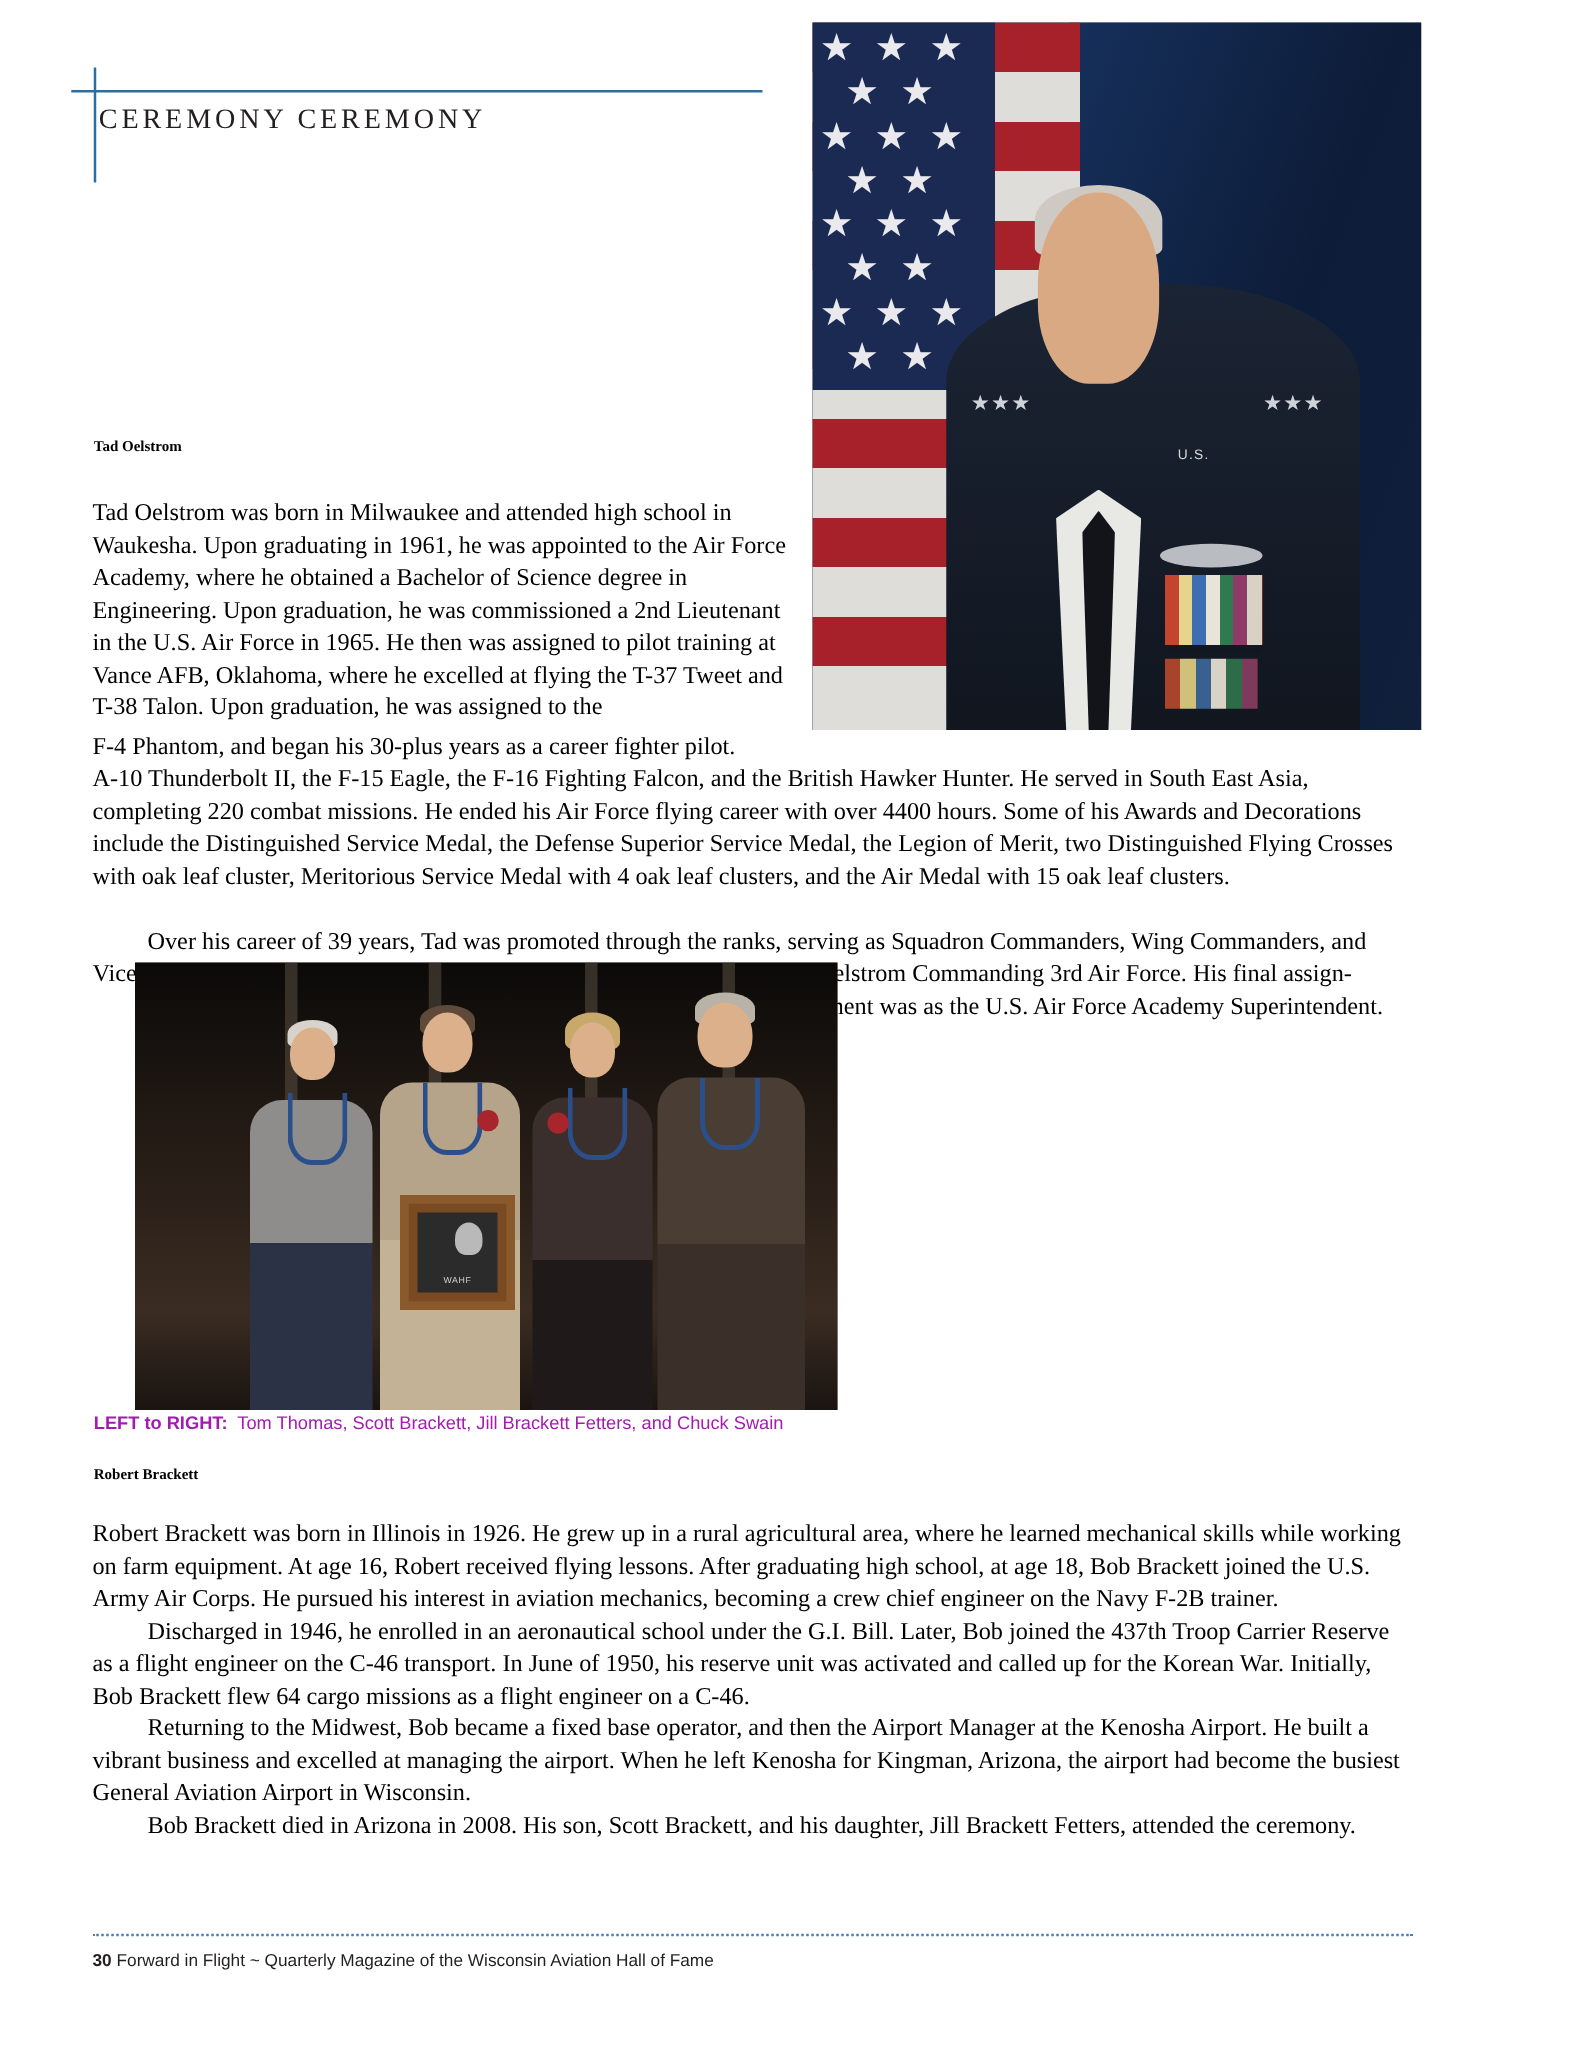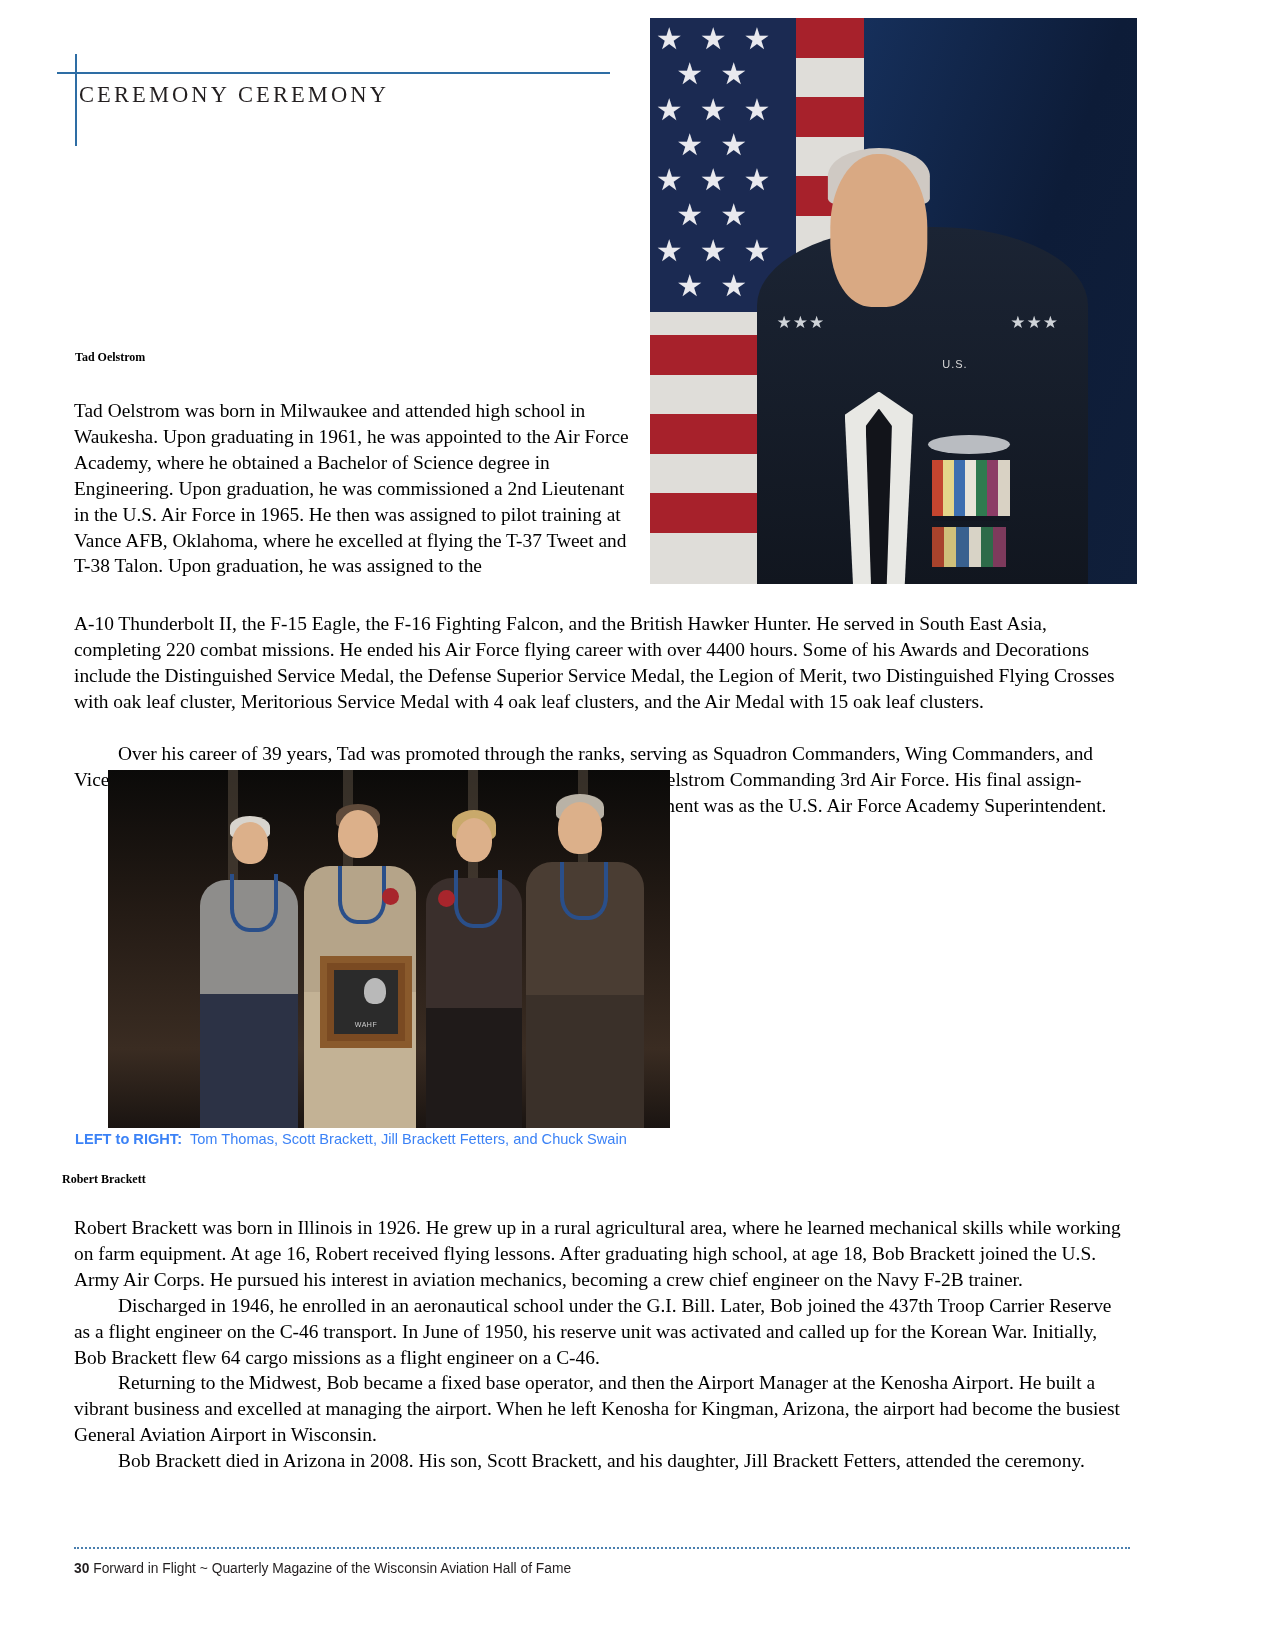--- a/index.html
+++ b/index.html
@@ -270,34 +270,34 @@
     background: #a8252c;
   }
 
   
   .caption {
     position: absolute;
     left: 75px;
     top: 1131px;
     font-family: "Liberation Sans", "DejaVu Sans", sans-serif;
     font-size: 14.6px;
-    color: #3b82f6;
+    color: #a21caf;
     white-space: nowrap;
   }
   .caption b { font-weight: bold; }
 
   
   .name-heading {
     position: absolute;
     font-weight: bold;
     font-size: 12px;
     color: #000;
   }
   #name-oelstrom { left: 75px; top: 350px; }
-  #name-brackett { left: 62px; top: 1172px; text-align: right; }
+  #name-brackett { left: 75px; top: 1172px; text-align: right; }
 
   .col-narrow {
     position: absolute;
     left: 74px;
     top: 398px;
     width: 570px;
     font-size: 19.4px;
     line-height: 25.9px;
     text-align: left;
   }
@@ -388,20 +388,23 @@
     <div class="ribbons2"></div>
     <span class="star-l">★★★</span>
     <span class="star-r">★★★</span>
     <span class="usplate">U.S.</span>
   </div>
 
   <div class="name-heading" id="name-oelstrom">Tad Oelstrom</div>
 
   <div class="col-narrow">Tad Oelstrom was born in Milwaukee and attended high school in Waukesha. Upon graduating in 1961, he was appointed to the Air Force Academy, where he obtained a Bachelor of Science degree in Engineering. Upon graduation, he was commissioned a 2nd Lieutenant in the U.S. Air Force in 1965. He then was assigned to pilot training at Vance AFB, Oklahoma, where he excelled at flying the T-37 Tweet and T-38 Talon. Upon graduation, he was assigned to the</div>
 
+  <div class="full-block" id="flow-oelstrom-mid">
+    <p>F-4 Phantom, and began his 30-plus years as a career fighter pilot.</p>
+  </div>
 
   <div class="full-block" id="flow-oelstrom-wide">
     <p>A-10 Thunderbolt II, the F-15 Eagle, the F-16 Fighting Falcon, and the British Hawker Hunter. He served in South East Asia, completing 220 combat missions. He ended his Air Force flying career with over 4400 hours. Some of his Awards and Decorations include the Distinguished Service Medal, the Defense Superior Service Medal, the Legion of Merit, two Distinguished Flying Crosses with oak leaf cluster, Meritorious Service Medal with 4 oak leaf clusters, and the  Air Medal with 15 oak leaf clusters.</p>
   </div>
 
   <div class="full-block" id="flow-oelstrom-tail">
     <p class="indent">Over his career of 39 years, Tad was promoted through the ranks, serving as Squadron Commanders, Wing Commanders, and Vice Commander of 9th Air Force, ending the flight phases as Lt. General Oelstrom Commanding 3rd Air Force. His final assign-</p>
   </div>
 
   <div class="full-block" id="flow-oelstrom-last" style="top:793px">

